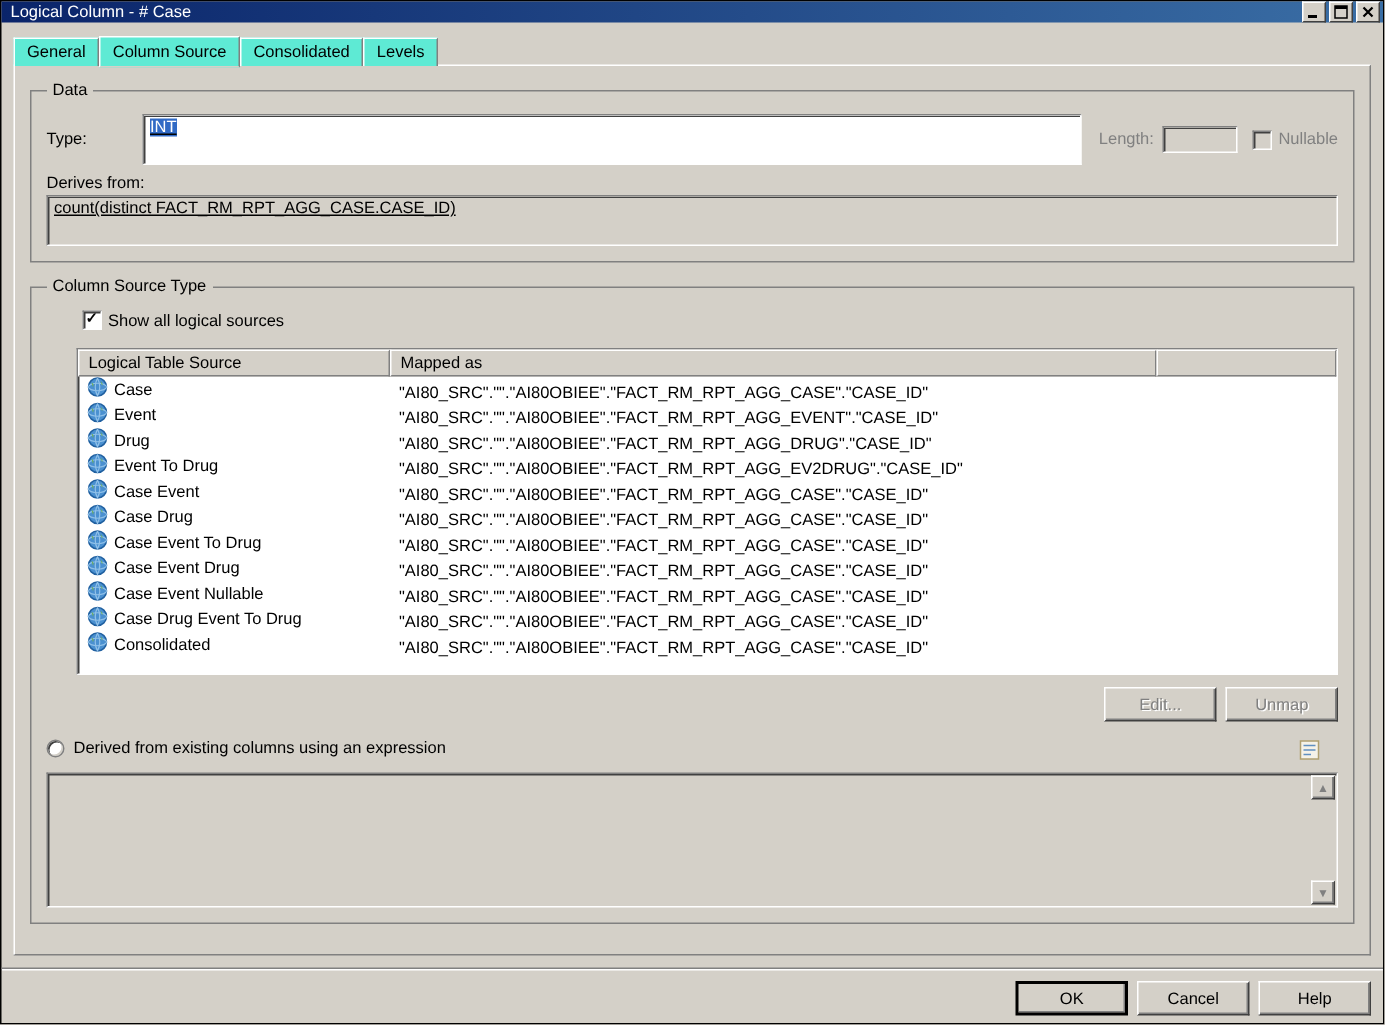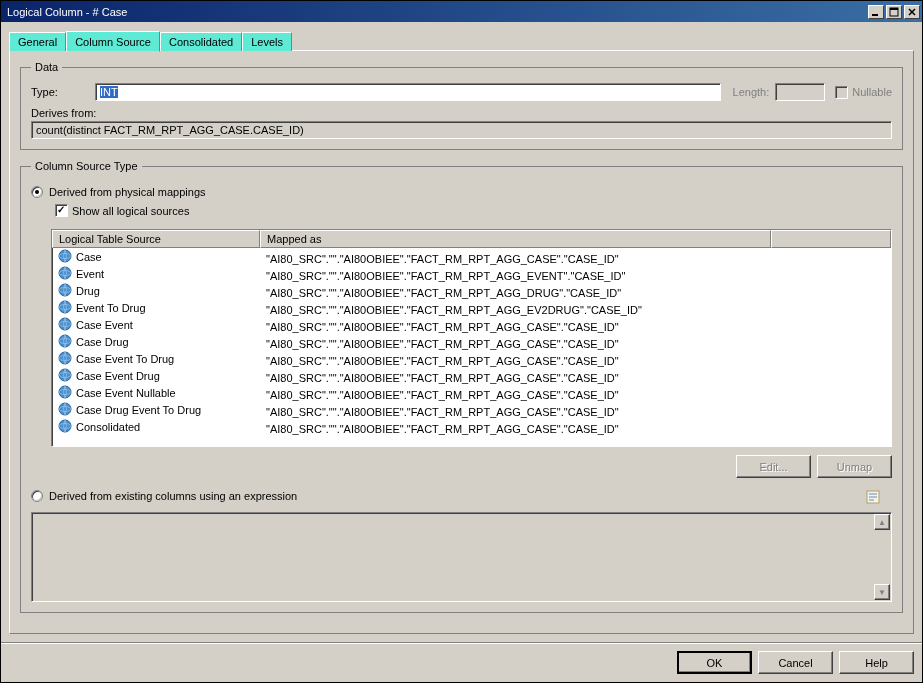--- a/index.html
+++ b/index.html
@@ -13,21 +13,21 @@
 .content { flex: 1; padding: 8px; display: flex; flex-direction: column; }
 .tabs-row { display: flex; position: relative; z-index: 2; margin-bottom: -1px; }
 .tab { padding: 3px 8px; background: #5eead4; border: 1px solid #fff; border-right-color: #808080; border-bottom: none; cursor: default; margin-right: 0; }
 .tab.active { border-bottom: 1px solid #d4d0c8; position: relative; top: 1px; padding-top: 4px; }
 .tab:not(.active) { margin-top: 2px; }
 .tab-panel { border: 1px solid #fff; border-right-color: #808080; border-bottom-color: #808080; flex: 1; background: #d4d0c8; padding: 10px; display: flex; flex-direction: column; position: relative; }
 fieldset { border: 1px solid #808080; border-style: groove; margin: 0 0 10px 0; padding: 10px; }
 legend { padding: 0 4px; }
 .row { display: flex; align-items: center; margin-bottom: 6px; }
 .label { width: 64px; }
-.input-sunken { background: #fff; border: 1px solid #808080; border-right-color: #fff; border-bottom-color: #fff; box-shadow: inset 1px 1px 0 #404040; padding: 2px 4px; height: 18px; flex: 1; }
+.input-sunken { background: #fff; border: 1px solid #808080; border-right-color: #fff; border-bottom-color: #fff; box-shadow: inset 1px 1px 0 #404040; padding: 2px 4px; height: 34px; flex: 1; text-decoration: underline; }
 .input-sunken.disabled { background: #d4d0c8; color: #808080; }
 .len-box { width: 50px; height: 18px; background: #d4d0c8; border: 1px solid #808080; border-right-color: #fff; border-bottom-color: #fff; box-shadow: inset 1px 1px 0 #404040; margin: 0 10px 0 6px; }
 .chk { width: 13px; height: 13px; background: #d4d0c8; border: 1px solid #808080; border-right-color: #fff; border-bottom-color: #fff; box-shadow: inset 1px 1px 0 #404040; margin-right: 4px; }
 .chk.enabled { background: #fff; }
 .grey-text { color: #808080; }
 .radio { width: 12px; height: 12px; border-radius: 50%; background: #fff; border: 1px solid #808080; box-shadow: inset 1px 1px 0 #404040, inset -1px -1px 0 #d4d0c8; margin-right: 6px; display: flex; align-items: center; justify-content: center; }
 .radio.selected::after { content: ''; width: 4px; height: 4px; background: #000; border-radius: 50%; }
 .table-container { border: 1px solid #808080; border-right-color: #fff; border-bottom-color: #fff; box-shadow: inset 1px 1px 0 #404040; background: #fff; margin: 6px 0 0 0; height: 218px; overflow: auto; }
 .th-row { display: flex; background: #d4d0c8; position: sticky; top: 0; }
 .th { border: 1px solid #fff; border-right-color: #808080; border-bottom-color: #808080; padding: 2px 6px; height: 18px; }
@@ -100,24 +100,20 @@
         </div>
         <div class="row" style="margin-bottom:2px;">
           <span>Derives from:</span>
         </div>
         <div class="input-sunken disabled" style="background:#d4d0c8;color:#000;">count(distinct FACT_RM_RPT_AGG_CASE.CASE_ID)</div>
       </fieldset>
 
       <fieldset style="flex:1;display:flex;flex-direction:column;">
         <legend>Column Source Type</legend>
 
-        <div class="row" style="margin-top:4px;">
-          <div class="radio selected"></div>
-          <span>Derived from physical mappings</span>
-        </div>
         <div class="row" style="margin-left:24px;">
           <div class="chk enabled checked"></div>
           <span>Show all logical sources</span>
         </div>
 
         <div class="table-container" style="margin-left:20px;">
           <div class="th-row">
             <div class="th c1">Logical Table Source</div>
             <div class="th c2">Mapped as</div>
             <div class="th c3"></div>

